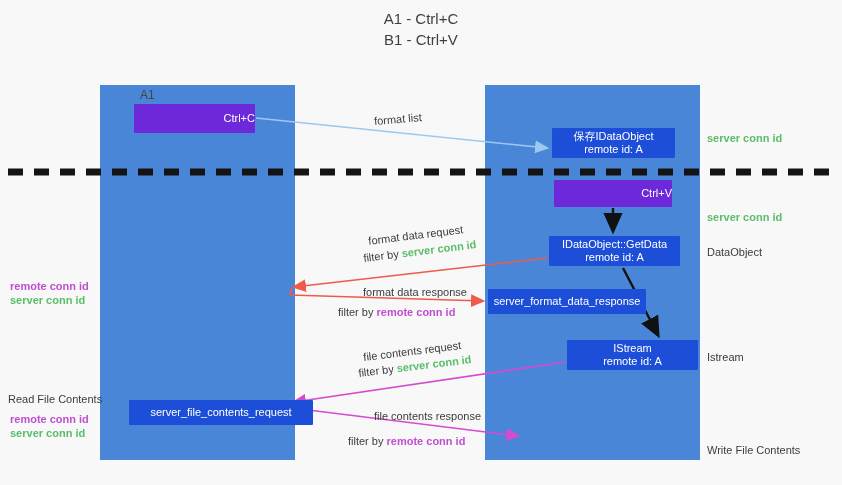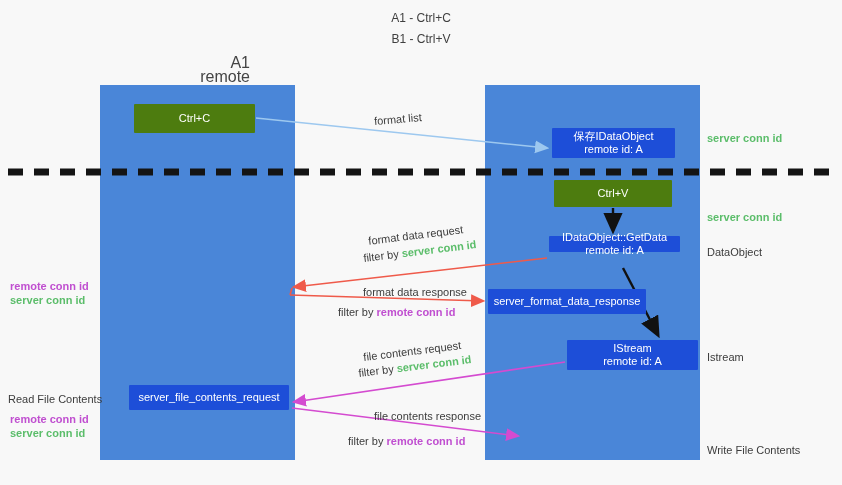--- a/index.html
+++ b/index.html
@@ -38,37 +38,38 @@
     position: absolute;
     background: #4a86d8;
     z-index: 1;
   }
   .lane-a { left: 100px; top: 85px; width: 195px; height: 375px; }
   .lane-b { left: 485px; top: 85px; width: 215px; height: 375px; }
 
   .lane-title {
     position: absolute;
     z-index: 2;
-    text-align: right;
-    font-size: 16px;
+    text-align: left;
+    font-size: 12px;
     line-height: 14px;
     color: #444;
+    margin-top: 32px;
   }
   .lane-title .l1 { display: block; }
   .lane-title .l2 { display: block; }
   .title-a { left: 140px; top: 56px; width: 110px; }
   .title-b { left: 535px; top: 56px; width: 115px; }
 
   
   #heading {
     position: absolute;
     left: 0; top: 8px;
     width: 842px;
     text-align: center;
-    font-size: 12px;
+    font-size: 15px;
     line-height: 21px;
     color: #3f3f3f;
     z-index: 2;
   }
   #heading span { display: block; }
 
   
   .box {
     position: absolute;
     z-index: 4;
@@ -77,32 +78,32 @@
     flex-direction: column;
     align-items: center;
     justify-content: center;
     text-align: center;
     color: #ffffff;
     font-size: 11px;
     line-height: 13px;
     border-radius: 1px;
   }
   .box .ln { display: block; white-space: nowrap; }
-  .box-green  { background: #4d7c0f; }
+  .box-green  { background: #6d28d9; align-items: flex-end; }
   .box-orange { background: #1d4ed8; }
 
   
   .b-ctrlc   { left: 134px; top: 104px; width: 121px; height: 29px; }
   .b-sfdreq  { left: 129px; top: 277px; width: 160px; height: 25px; }
-  .b-sfcreq  { left: 129px; top: 385px; width: 160px; height: 25px; }
+  .b-sfcreq  { left: 129px; top: 400px; width: 184px; height: 25px; }
 
   
   .b-ido     { left: 552px; top: 128px; width: 123px; height: 30px; }
   .b-ctrlv   { left: 554px; top: 180px; width: 118px; height: 27px; }
-  .b-getdata { left: 549px; top: 236px; width: 131px; height: 16px; }
+  .b-getdata { left: 549px; top: 236px; width: 131px; height: 30px; }
   .b-istream { left: 567px; top: 340px; width: 131px; height: 30px; }
   .b-sfdres  { left: 488px; top: 289px; width: 158px; height: 25px; }
   .b-sfcres  { left: 523px; top: 424px; width: 162px; height: 25px; }
 
   
   .lbl {
     position: absolute;
     z-index: 5;
     font-size: 11px;
     line-height: 14px;

